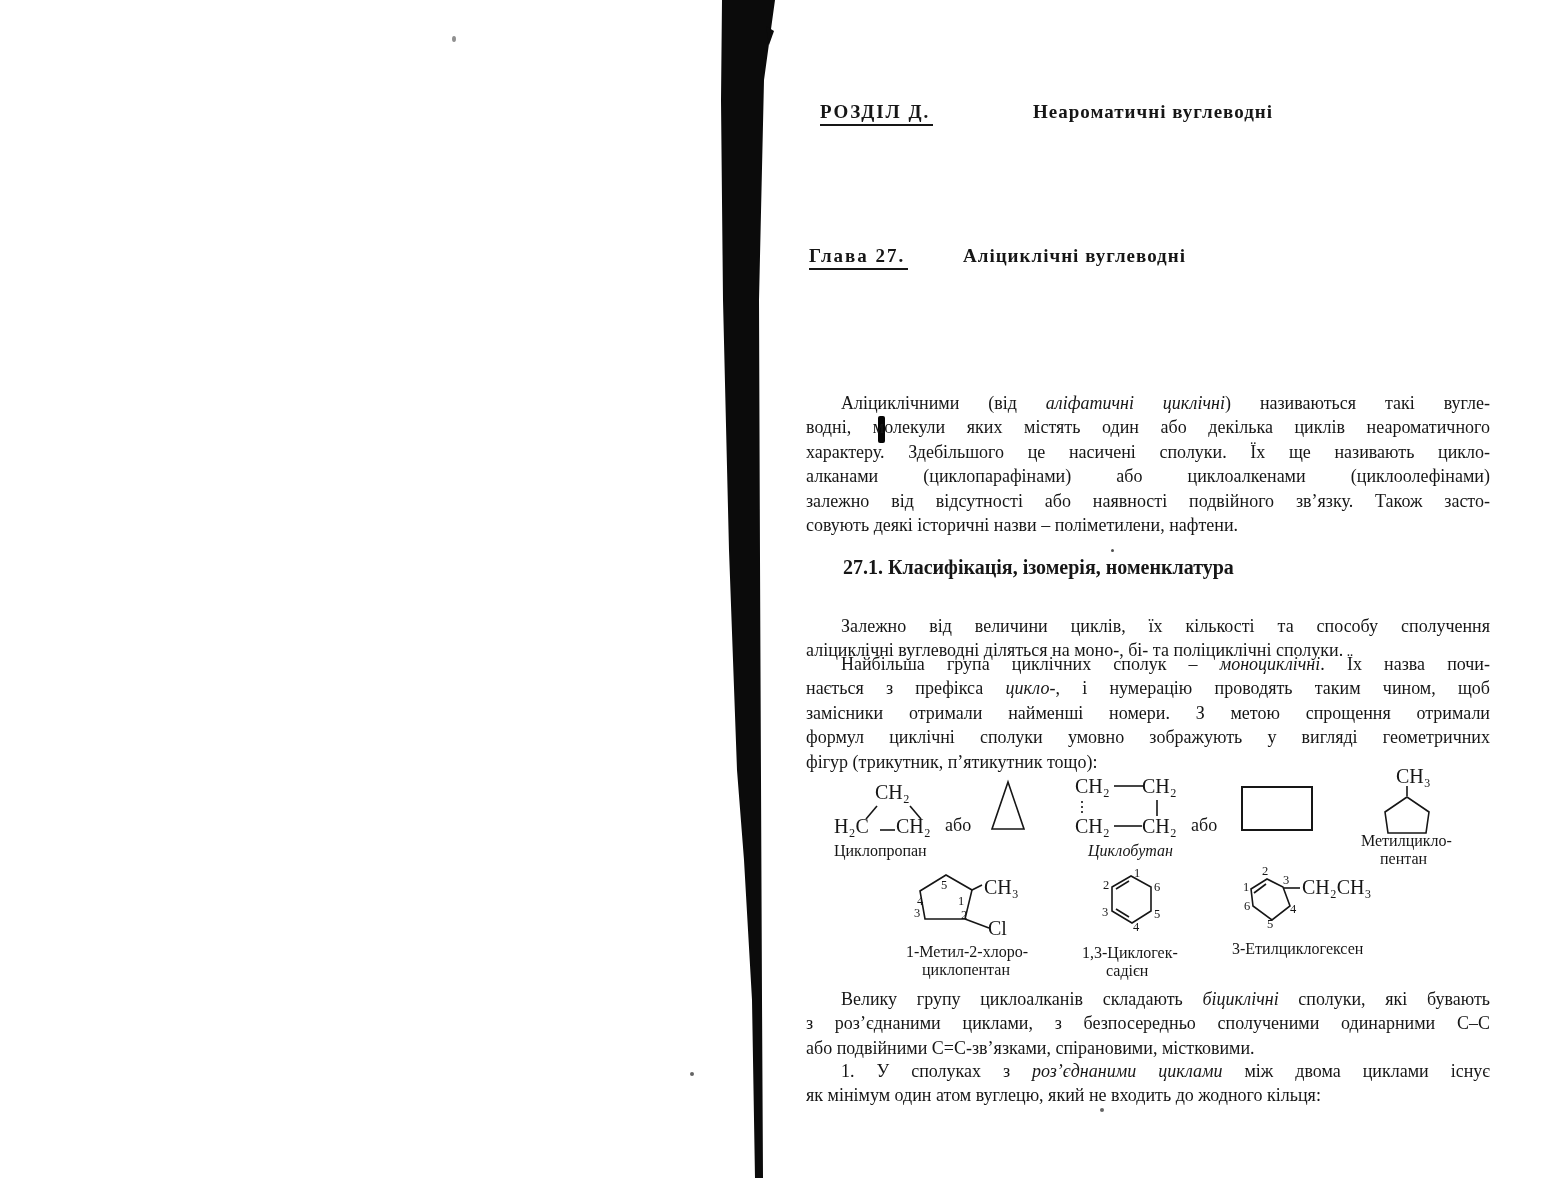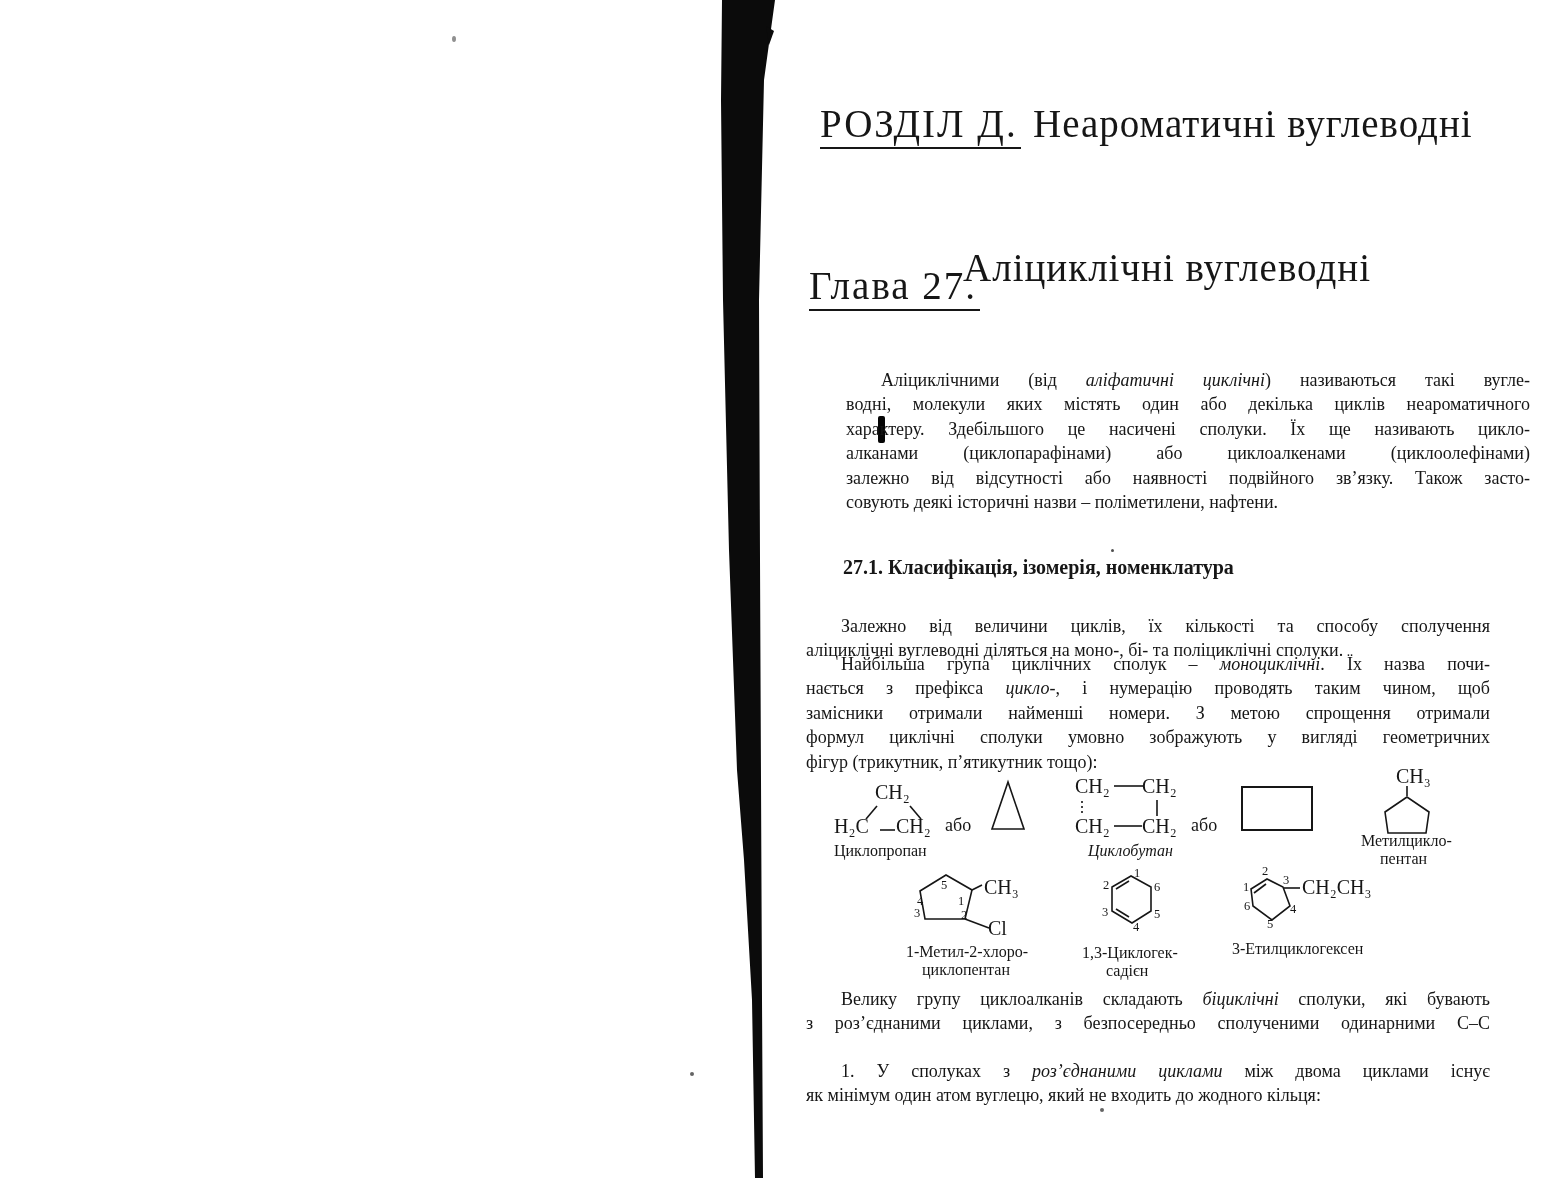--- a/index.html
+++ b/index.html
@@ -3,21 +3,21 @@
 <meta charset="utf-8">
 <style>
   html,body{margin:0;padding:0;background:#888;}
   .page{
     position:relative;width:1561px;height:1186px;background:#ffffff;
     font-family:"Liberation Serif","DejaVu Serif",serif;color:#161616;
     overflow:hidden;margin:0 auto;
   }
   .abs{position:absolute;}
   
-  .h-big{font-size:39px;font-weight:normal;letter-spacing:1px;white-space:nowrap;}
+  .h-big{font-size:19px;font-weight:bold;letter-spacing:1px;white-space:nowrap;}
   .h-label{border-bottom:2.5px solid #161616;padding-bottom:2px;padding-right:3px;letter-spacing:2px;}
   .h-sub{font-size:20px;font-weight:bold;white-space:nowrap;}
   
   .para{width:684px;font-size:18px;}
   .tline{height:24.4px;line-height:24.4px;overflow:visible;}
   .tline.just{text-align:justify;text-align-last:justify;}
   .tline.ind{text-indent:35px;}
   .it{font-style:italic;}
   
   .fml{font-size:20px;white-space:nowrap;line-height:20px;}
@@ -84,26 +84,26 @@
   <div class="abs speck" style="left:690px;top:1072px;width:4px;height:4px;opacity:.7;"></div>
   <div class="abs speck" style="left:1111px;top:549px;width:3px;height:3px;opacity:.8;"></div>
   <div class="abs speck" style="left:1100px;top:1108px;width:4px;height:4px;opacity:.7;"></div>
   <div class="abs bar" style="left:878px;top:416px;width:7px;height:27px;"></div>
 
   <div class="abs h-big" style="left:820px;top:101px;">
     <span class="h-label">РОЗДІЛ Д.</span>
   </div>
   <div class="abs h-big" style="left:1033px;top:101px;">Неароматичні вуглеводні</div>
 
-  <div class="abs h-big" style="left:809px;top:263px;">
+  <div class="abs h-big" style="left:809px;top:245px;">
     <span class="h-label">Глава 27.</span>
   </div>
   <div class="abs h-big" style="left:963px;top:245px;">Аліциклічні вуглеводні</div>
 
-  <div class="abs para" style="left:806px;top:368px;margin-left:40px;">
+  <div class="abs para" style="left:806px;top:391px;">
       <div class="tline just ind"><span>Аліциклічними (від </span><span class="it">аліфатичні циклічні</span><span>) називаються такі вугле-</span></div>
       <div class="tline just"><span>водні, молекули яких містять один або декілька циклів неароматичного</span></div>
       <div class="tline just"><span>характеру. Здебільшого це насичені сполуки. Їх ще називають цикло-</span></div>
       <div class="tline just"><span>алканами (циклопарафінами) або циклоалкенами (циклоолефінами)</span></div>
       <div class="tline just"><span>залежно від відсутності або наявності подвійного зв’язку. Також засто-</span></div>
       <div class="tline"><span>совують деякі історичні назви – поліметилени, нафтени.</span></div>
     </div>
 
   <div class="abs h-sub" style="left:843px;top:556px;">27.1. Класифікація, ізомерія, номенклатура</div>
 
@@ -173,20 +173,21 @@
     <span class="abs num" style="left:1244px;top:900px;">6</span>
     <span class="abs num" style="left:1290px;top:903px;">4</span>
     <span class="abs num" style="left:1267px;top:918px;">5</span>
     <span class="abs fml" style="left:1302px;top:877px;">CH₂CH₃</span>
     <span class="abs cap" style="left:1232px;top:940px;">3-Етилциклогексен</span>
   </div>
 
   <div class="abs para" style="left:806px;top:987px;">
       <div class="tline just ind"><span>Велику групу циклоалканів складають </span><span class="it">біциклічні</span><span> сполуки, які бувають</span></div>
       <div class="tline just"><span>з роз’єднаними циклами, з безпосередньо сполученими одинарними С–С</span></div>
+      <div class="tline"><span>або подвійними С=С-зв’язками, спірановими, містковими.</span></div>
     </div>
 
   <div class="abs para" style="left:806px;top:1059px;">
       <div class="tline just ind"><span>1. У сполуках з </span><span class="it">роз’єднаними циклами</span><span> між двома циклами існує</span></div>
       <div class="tline"><span>як мінімум один атом вуглецю, який не входить до жодного кільця:</span></div>
     </div>
 
 </div>
 
 </body></html>

